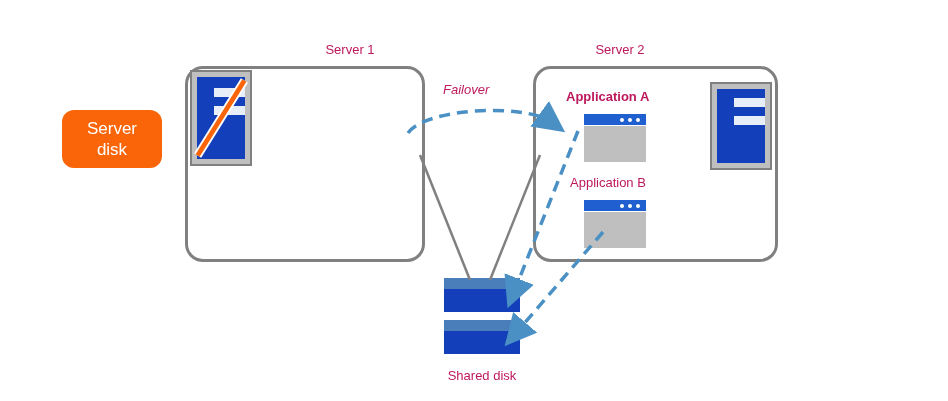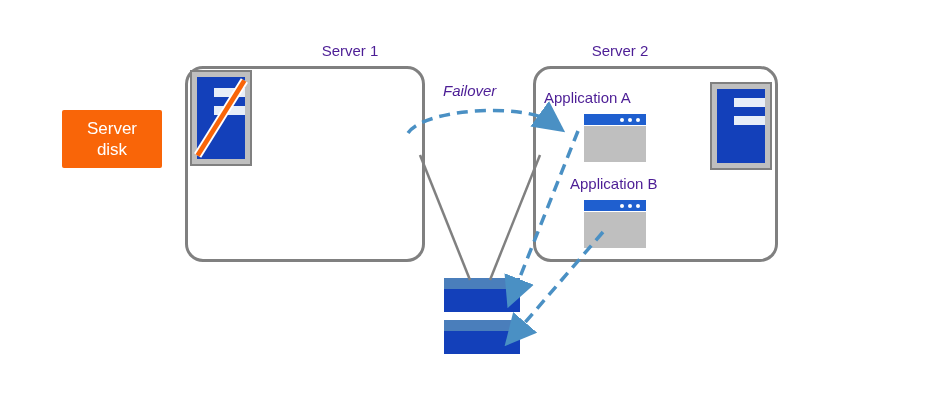--- a/index.html
+++ b/index.html
@@ -14,22 +14,22 @@
     position: relative;
     width: 948px;
     height: 401px;
     background: #ffffff;
     overflow: hidden;
   }
 
   
   .label {
     position: absolute;
-    color: #4c1d95;
-    font-size: 15px;
+    color: #be185d;
+    font-size: 13px;
     white-space: nowrap;
     line-height: 1.2;
   }
   .label.center { text-align: center; }
 
   
   .server-box {
     position: absolute;
     border: 3px solid #808080;
     border-radius: 18px;
@@ -66,21 +66,21 @@
   .badge {
     position: absolute;
     background: #f96508;
     color: #ffffff;
     font-size: 17px;
     text-align: center;
     display: flex;
     align-items: center;
     justify-content: center;
     line-height: 1.25;
-    border-radius: 2px;
+    border-radius: 12px;
   }
 
   
   .appwin {
     position: absolute;
     width: 62px;
     height: 48px;
     background: #bfbfbf;
     box-sizing: border-box;
   }
@@ -161,21 +161,21 @@
   <div class="label center" style="left:575px; top:42px; width:90px;">Server 2</div>
 
   <div class="server-box" style="left:533px; top:66px; width:245px; height:196px;"></div>
 
   <div class="srv-icon" style="left:710px; top:82px; width:62px; height:88px;">
     <div class="body"></div>
     <div class="bar" style="top:14px;"></div>
     <div class="bar" style="top:32px;"></div>
   </div>
 
-  <div class="label" style="left:544px; top:89px;">Application  A</div>
+  <div class="label" style="left:566px; top:89px;font-weight:bold;">Application  A</div>
   <div class="appwin" style="left:584px; top:114px;">
     <div class="title"></div>
     <div class="dot" style="right:6px;"></div>
     <div class="dot" style="right:14px;"></div>
     <div class="dot" style="right:22px;"></div>
   </div>
 
   <div class="label" style="left:570px; top:175px;text-align:center;">Application  B</div>
   <div class="appwin" style="left:584px; top:200px;">
     <div class="title"></div>
@@ -185,20 +185,21 @@
   </div>
 
   <div class="disk" style="left:444px; top:278px;">
     <div class="cap"></div>
     <div class="notch"></div>
   </div>
   <div class="disk" style="left:444px; top:320px;">
     <div class="cap"></div>
     <div class="notch"></div>
   </div>
+  <div class="label center" style="left:412px; top:368px; width:140px;">Shared disk</div>
 
   <div class="label" style="left:443px; top:82px;font-style:italic;">Failover</div>
 
   <svg class="overlay" viewBox="0 0 948 401">
     <defs>
       <marker id="arrowblue" markerWidth="9" markerHeight="9" refX="4" refY="4.5" orient="auto" markerUnits="strokeWidth">
         <path d="M0,0 L9,4.5 L0,9 z" fill="#4a90c4"></path>
       </marker>
     </defs>
 

